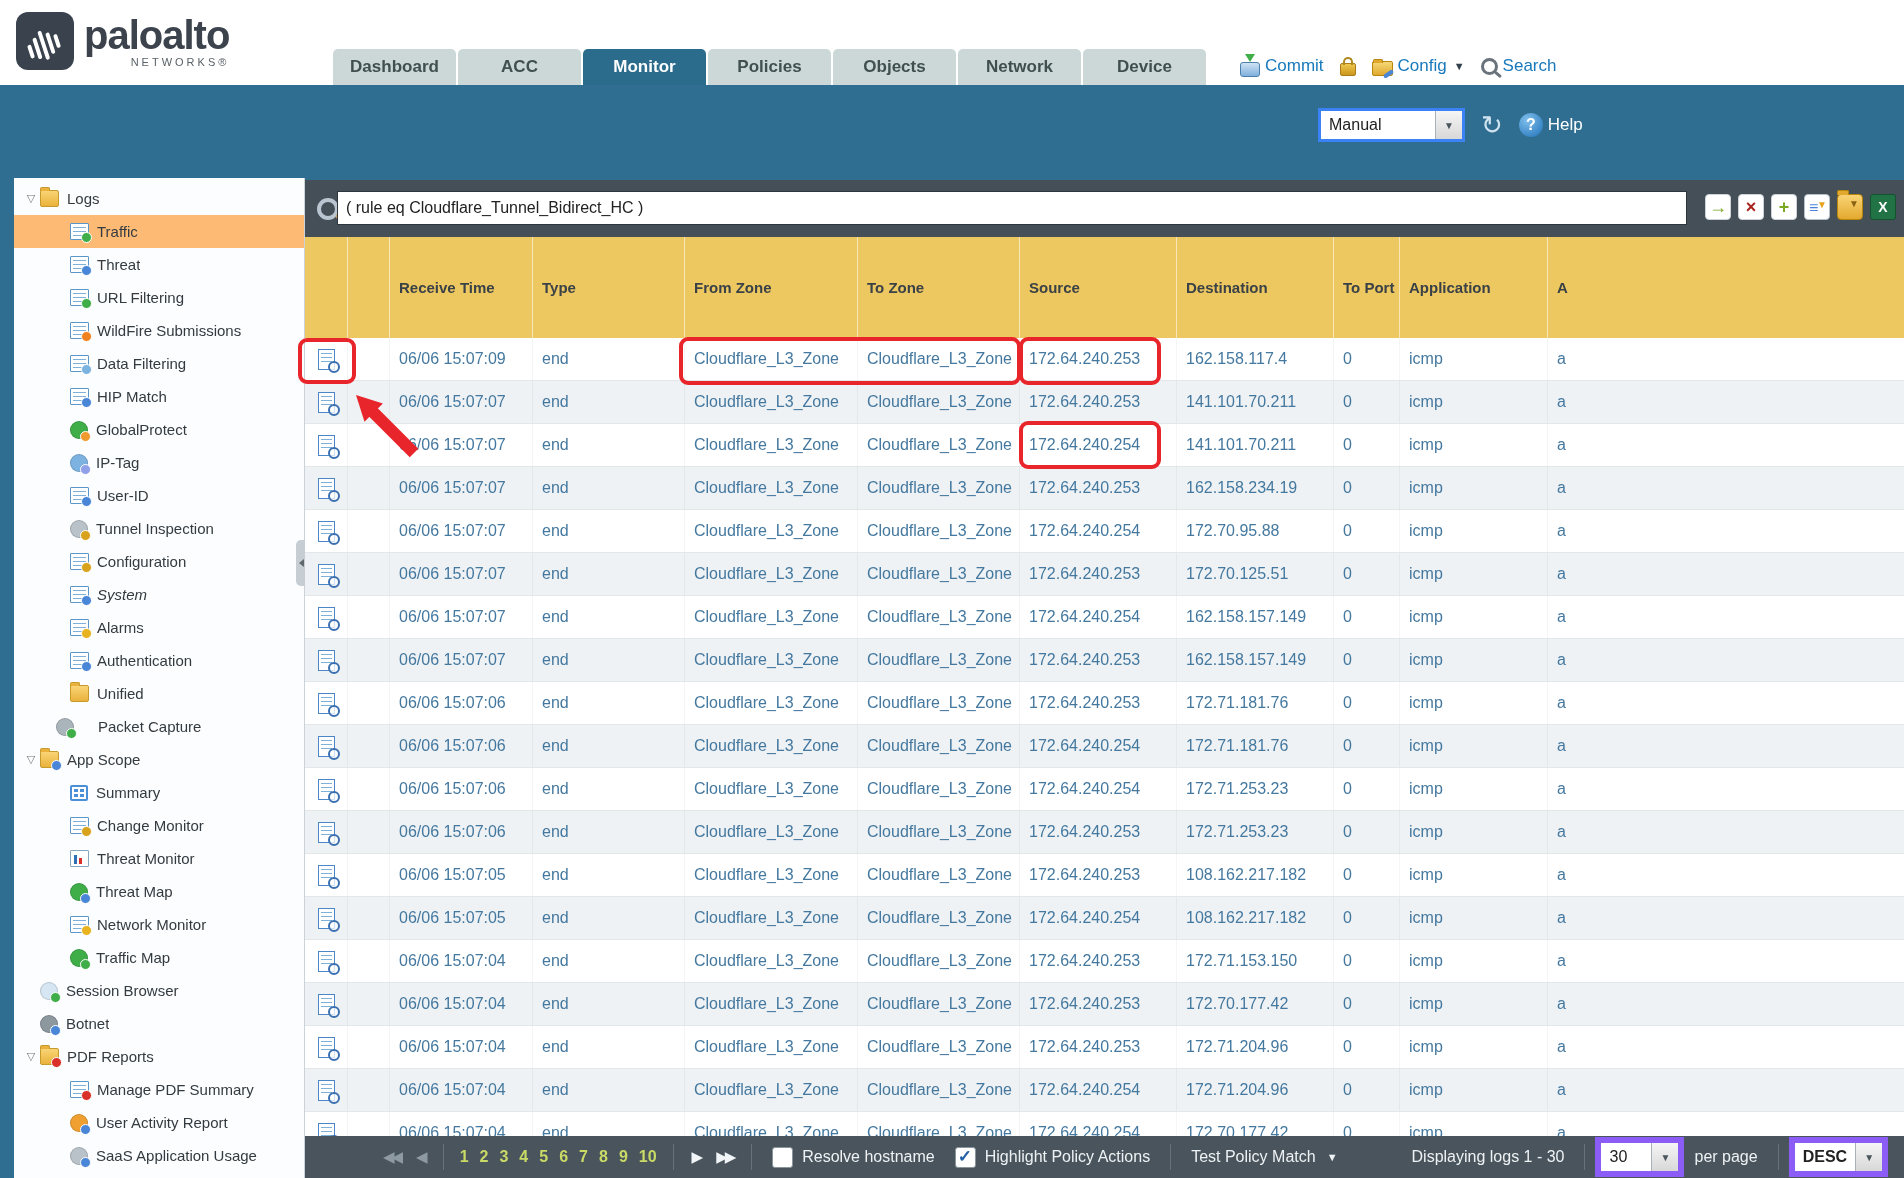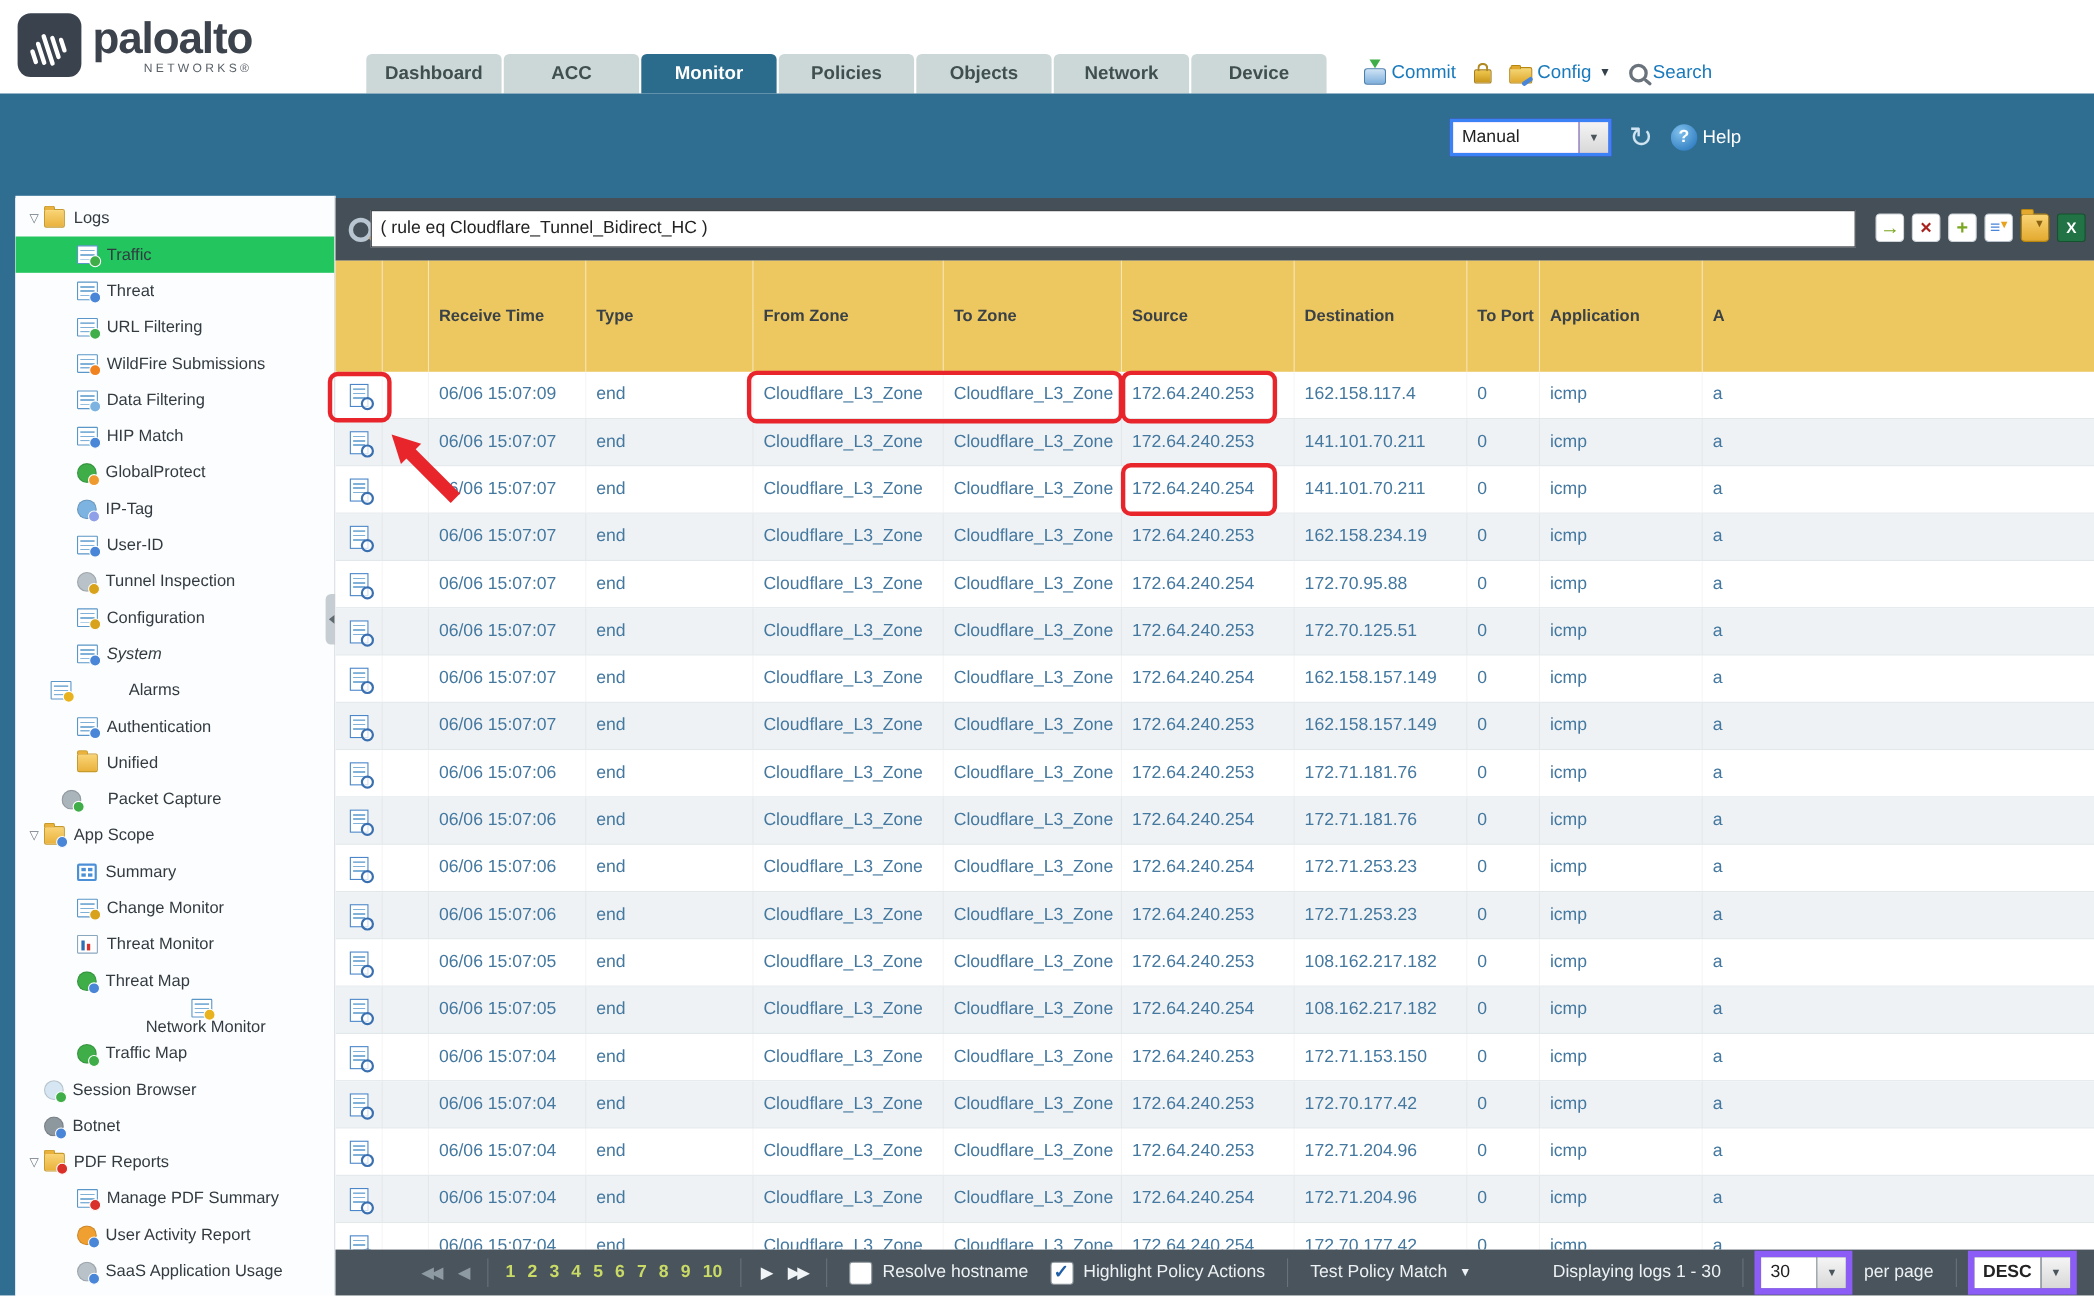--- a/index.html
+++ b/index.html
@@ -52,21 +52,21 @@
            display:flex;align-items:center;justify-content:center;color:#4a555c;font-size:10px}
   .refresh-ic{margin-left:16px;font-size:26px;color:#cfe3f0;line-height:26px}
   .help-ic{margin-left:16px;width:24px;height:24px;border-radius:50%;background:radial-gradient(circle at 35% 30%,#7fc0ec,#1f6fb8);
            color:#fff;font-weight:bold;font-size:16px;display:flex;align-items:center;justify-content:center}
   .help-label{margin-left:5px;color:#fff;font-size:17px}
 
   
   .sidebar{position:absolute;left:14px;top:178px;width:291px;height:1000px;background:#fcfdfe;
            border-right:1px solid #ccd3d8;overflow:hidden;padding-top:4px;box-sizing:border-box}
   .titem{height:33px;display:flex;align-items:center;font-size:15px;color:#333b41;white-space:nowrap;cursor:default}
-  .titem.selected{background:#22c55e}
+  .titem.selected{background:#fdba74}
   .exp{width:18px;text-align:center;color:#6b757d;font-size:11px;flex:none}
   .ico{position:relative;width:17px;height:15px;flex:none;margin-right:8px}
   .ico.folder{background:linear-gradient(#f9d476,#eab23c);border:1px solid #c79a2c;border-radius:2px}
   .ico.folder::before{content:'';position:absolute;left:-1px;top:-4px;width:8px;height:3px;background:#eab23c;
                       border:1px solid #c79a2c;border-bottom:none;border-radius:2px 2px 0 0}
   .ico.doc{background:#fff;border:1px solid #5a96c8;border-radius:1px}
   .ico.doc::before{content:'';position:absolute;left:2px;right:2px;top:3px;height:9px;
                    background:repeating-linear-gradient(to bottom,#7fb1d8 0 1.5px,transparent 1.5px 4px)}
   .ico.circle{border-radius:50%;width:16px;height:16px;border:1px solid rgba(0,0,0,.15)}
   .ico.grid{background:#fff;border:2px solid #4b8fd6;border-radius:2px;width:14px;height:12px}
@@ -292,21 +292,21 @@
         </span>
     <span class="tlabel">Configuration</span>
   </div>
       <div class="titem" style="padding-left: 56px; font-style: italic;">
 
     <span class="ico doc">
           <i class="badge" style="display: block; background: rgb(74, 134, 216);"></i>
         </span>
     <span class="tlabel">System</span>
   </div>
-      <div class="titem" style="padding-left: 32px; gap: 44px;">
+      <div class="titem" style="padding-left: 56px;">
 
     <span class="ico doc">
           <i class="badge" style="display: block; background: rgb(232, 179, 30);"></i>
         </span>
     <span class="tlabel">Alarms</span>
   </div>
       <div class="titem" style="padding-left: 56px;">
 
     <span class="ico doc">
           <i class="badge" style="display: block; background: rgb(74, 134, 216);"></i>
@@ -349,21 +349,21 @@
     <span class="ico bars"></span>
     <span class="tlabel">Threat Monitor</span>
   </div>
       <div class="titem" style="padding-left: 56px;">
 
     <span class="ico circle" style="background: rgb(63, 174, 73);">
           <i class="badge" style="display: block; background: rgb(74, 134, 216);"></i>
         </span>
     <span class="tlabel">Threat Map</span>
   </div>
-      <div class="titem" style="padding-left: 56px; flex-direction: column;">
+      <div class="titem" style="padding-left: 56px;">
 
     <span class="ico doc">
           <i class="badge" style="display: block; background: rgb(232, 179, 30);"></i>
         </span>
     <span class="tlabel">Network Monitor</span>
   </div>
       <div class="titem" style="padding-left: 56px;">
 
     <span class="ico circle" style="background: rgb(63, 174, 73);">
           <i class="badge" style="display: block; background: rgb(63, 174, 73);"></i>

